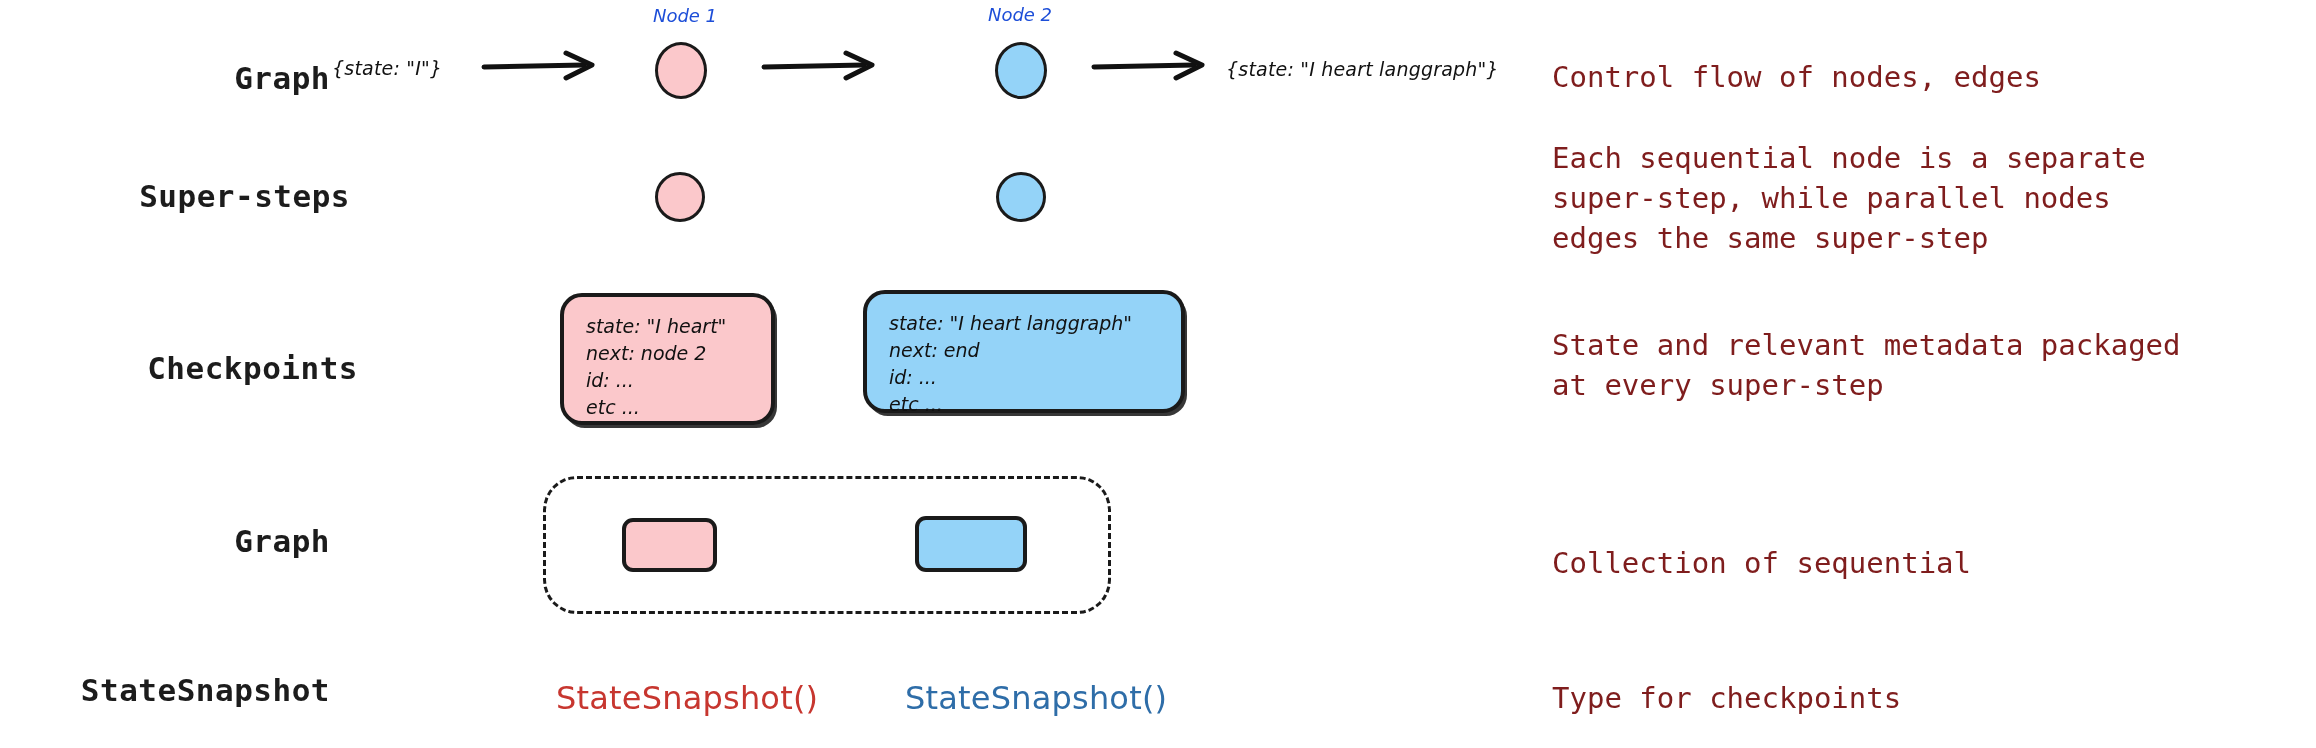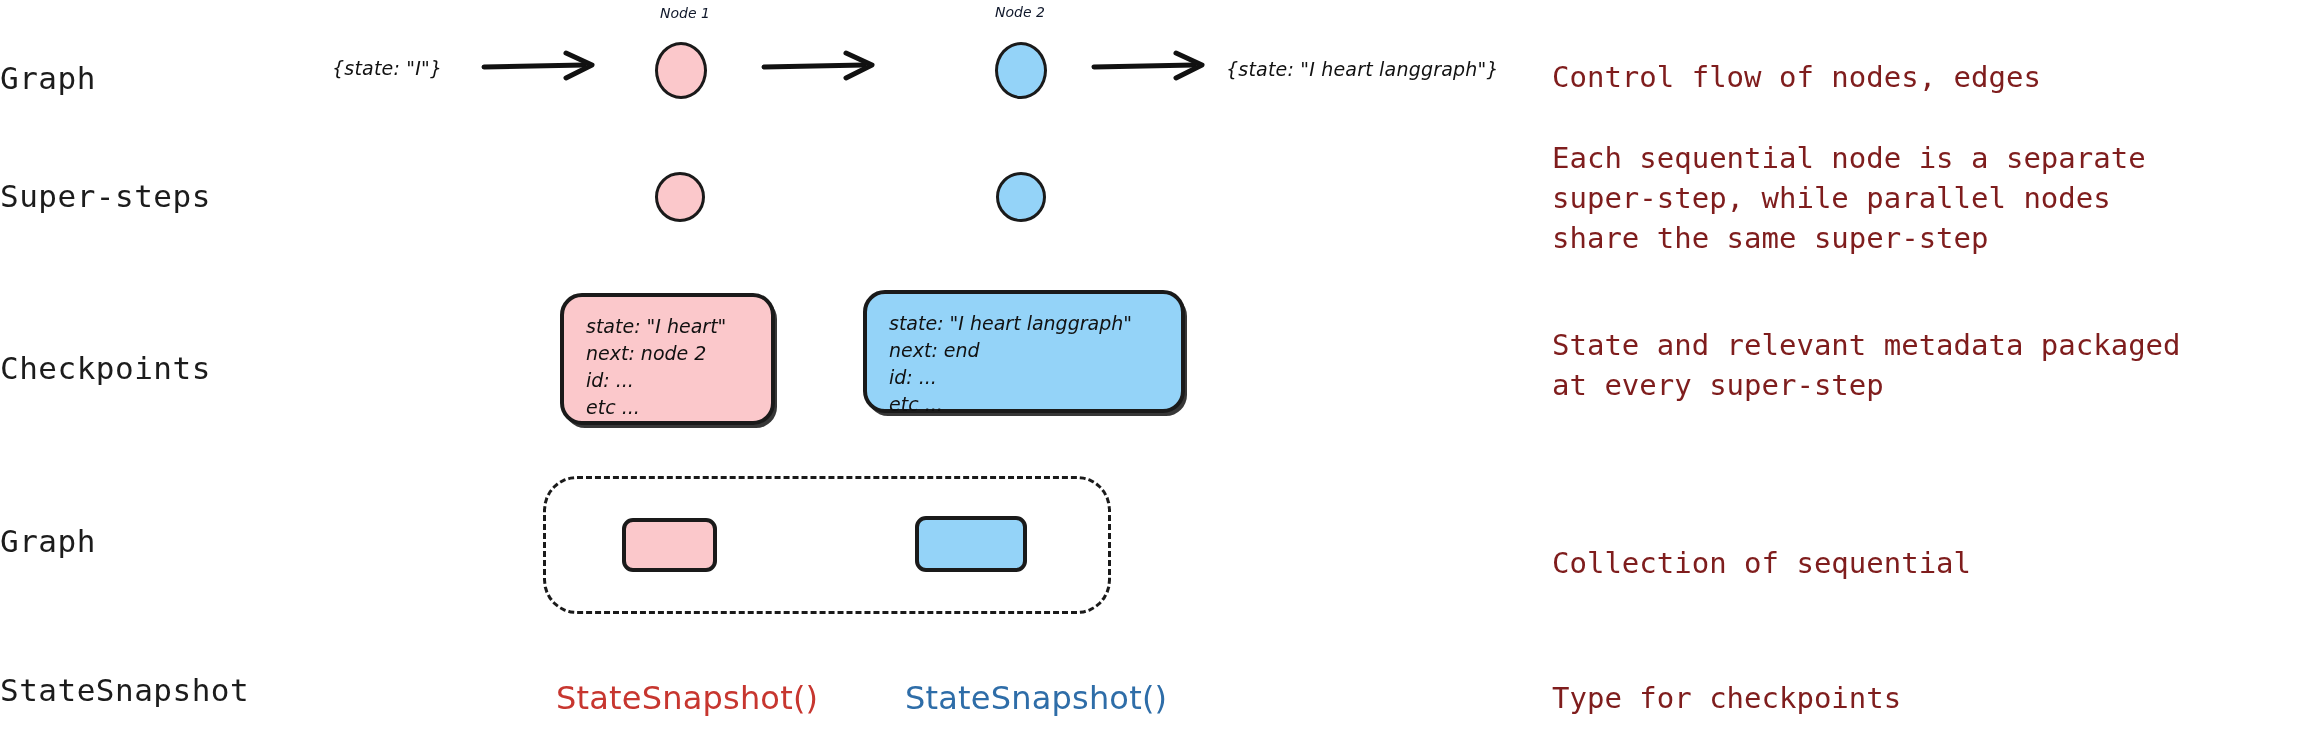--- a/index.html
+++ b/index.html
@@ -19,24 +19,24 @@
     background: #ffffff;
     overflow: hidden;
   }
 
   
   .row-label {
     position: absolute;
     right: 2000px;           
     font-family: "DejaVu Sans Mono", "Liberation Mono", monospace;
     font-size: 31px;
-    font-weight: 400;
+    font-weight: 700;
     color: #1c1c1c;
     letter-spacing: 0.5px;
-    text-align: left;
+    text-align: right;
     white-space: nowrap;
   }
 
   
   .desc {
     position: absolute;
     left: 1552px;
     font-family: "DejaVu Sans Mono", "Liberation Mono", monospace;
     font-size: 29px;
     font-weight: 400;
@@ -52,23 +52,23 @@
     font-family: "DejaVu Sans", "Liberation Sans", sans-serif;
     font-size: 19px;
     font-style: italic;
     color: #111111;
     white-space: nowrap;
     letter-spacing: 0.2px;
   }
   .nodecap {
     position: absolute;
     font-family: "DejaVu Sans", "Liberation Sans", sans-serif;
-    font-size: 14px;
+    font-size: 18px;
     font-style: italic;
-    color: #0f172a;
+    color: #1d4ed8;
     white-space: nowrap;
     text-align: center;
   }
 
   
   .node-circle {
     position: absolute;
     border: 3.5px solid #1a1a1a;
     border-radius: 50%;
     box-sizing: border-box;
@@ -123,23 +123,23 @@
   
   .arrow { position: absolute; }
 </style>
 </head>
 <body>
 
 <div id="canvas">
 
   <div class="row-label" style="left:0px; width:330px; top:60px;">Graph</div>
 
-  <div class="row-label" style="left:0px; width:330px; top:178px;">Super-steps</div>
-
-  <div class="row-label" style="left:0px; width:330px; top:350px;">Checkpoints</div>
+  <div class="row-label" style="left:0px; width:330px; top:178px;padding-left:20px;">Super-steps</div>
+
+  <div class="row-label" style="left:0px; width:330px; top:350px;padding-left:28px;">Checkpoints</div>
 
   <div class="row-label" style="left:0px; width:330px; top:523px;">Graph</div>
 
   <div class="row-label" style="left:0px; width:330px; top:672px;">StateSnapshot</div>
 
   <div class="handtext" style="left:332px; top:57px;">{state: "I"}</div>
 
   <svg class="arrow" style="left:480px; top:48px;" width="130" height="34" viewBox="0 0 130 34">
     <path d="M4,19 L104,17" stroke="#111" stroke-width="5" fill="none" stroke-linecap="round"></path>
     <path d="M86,5 L112,17 L86,30" stroke="#111" stroke-width="5" fill="none" stroke-linecap="round" stroke-linejoin="round"></path>
@@ -163,21 +163,21 @@
 
   <div class="handtext" style="left:1226px; top:58px;">{state: "I heart langgraph"}</div>
 
   <div class="desc" style="top:57px;">Control flow of nodes, edges</div>
 
   <div class="node-circle pinkfill" style="left:655px; top:172px; width:50px; height:50px;"></div>
   <div class="node-circle bluefill" style="left:996px; top:172px; width:50px; height:50px;"></div>
 
   <div class="desc" style="top:138px;">Each sequential node is a separate
 super-step, while parallel nodes
-share the same super-step</div>
+edges the same super-step</div>
 
   <div class="ckpt pinkfill" style="left:560px; top:293px; width:215px; height:132px;">
     <div class="ckpt-body">state: "I heart"
 next: node 2
 id: ...
 etc ...</div>
   </div>
 
   <div class="ckpt bluefill" style="left:863px; top:290px; width:322px; height:123px;">
     <div class="ckpt-body">state: "I heart langgraph"

